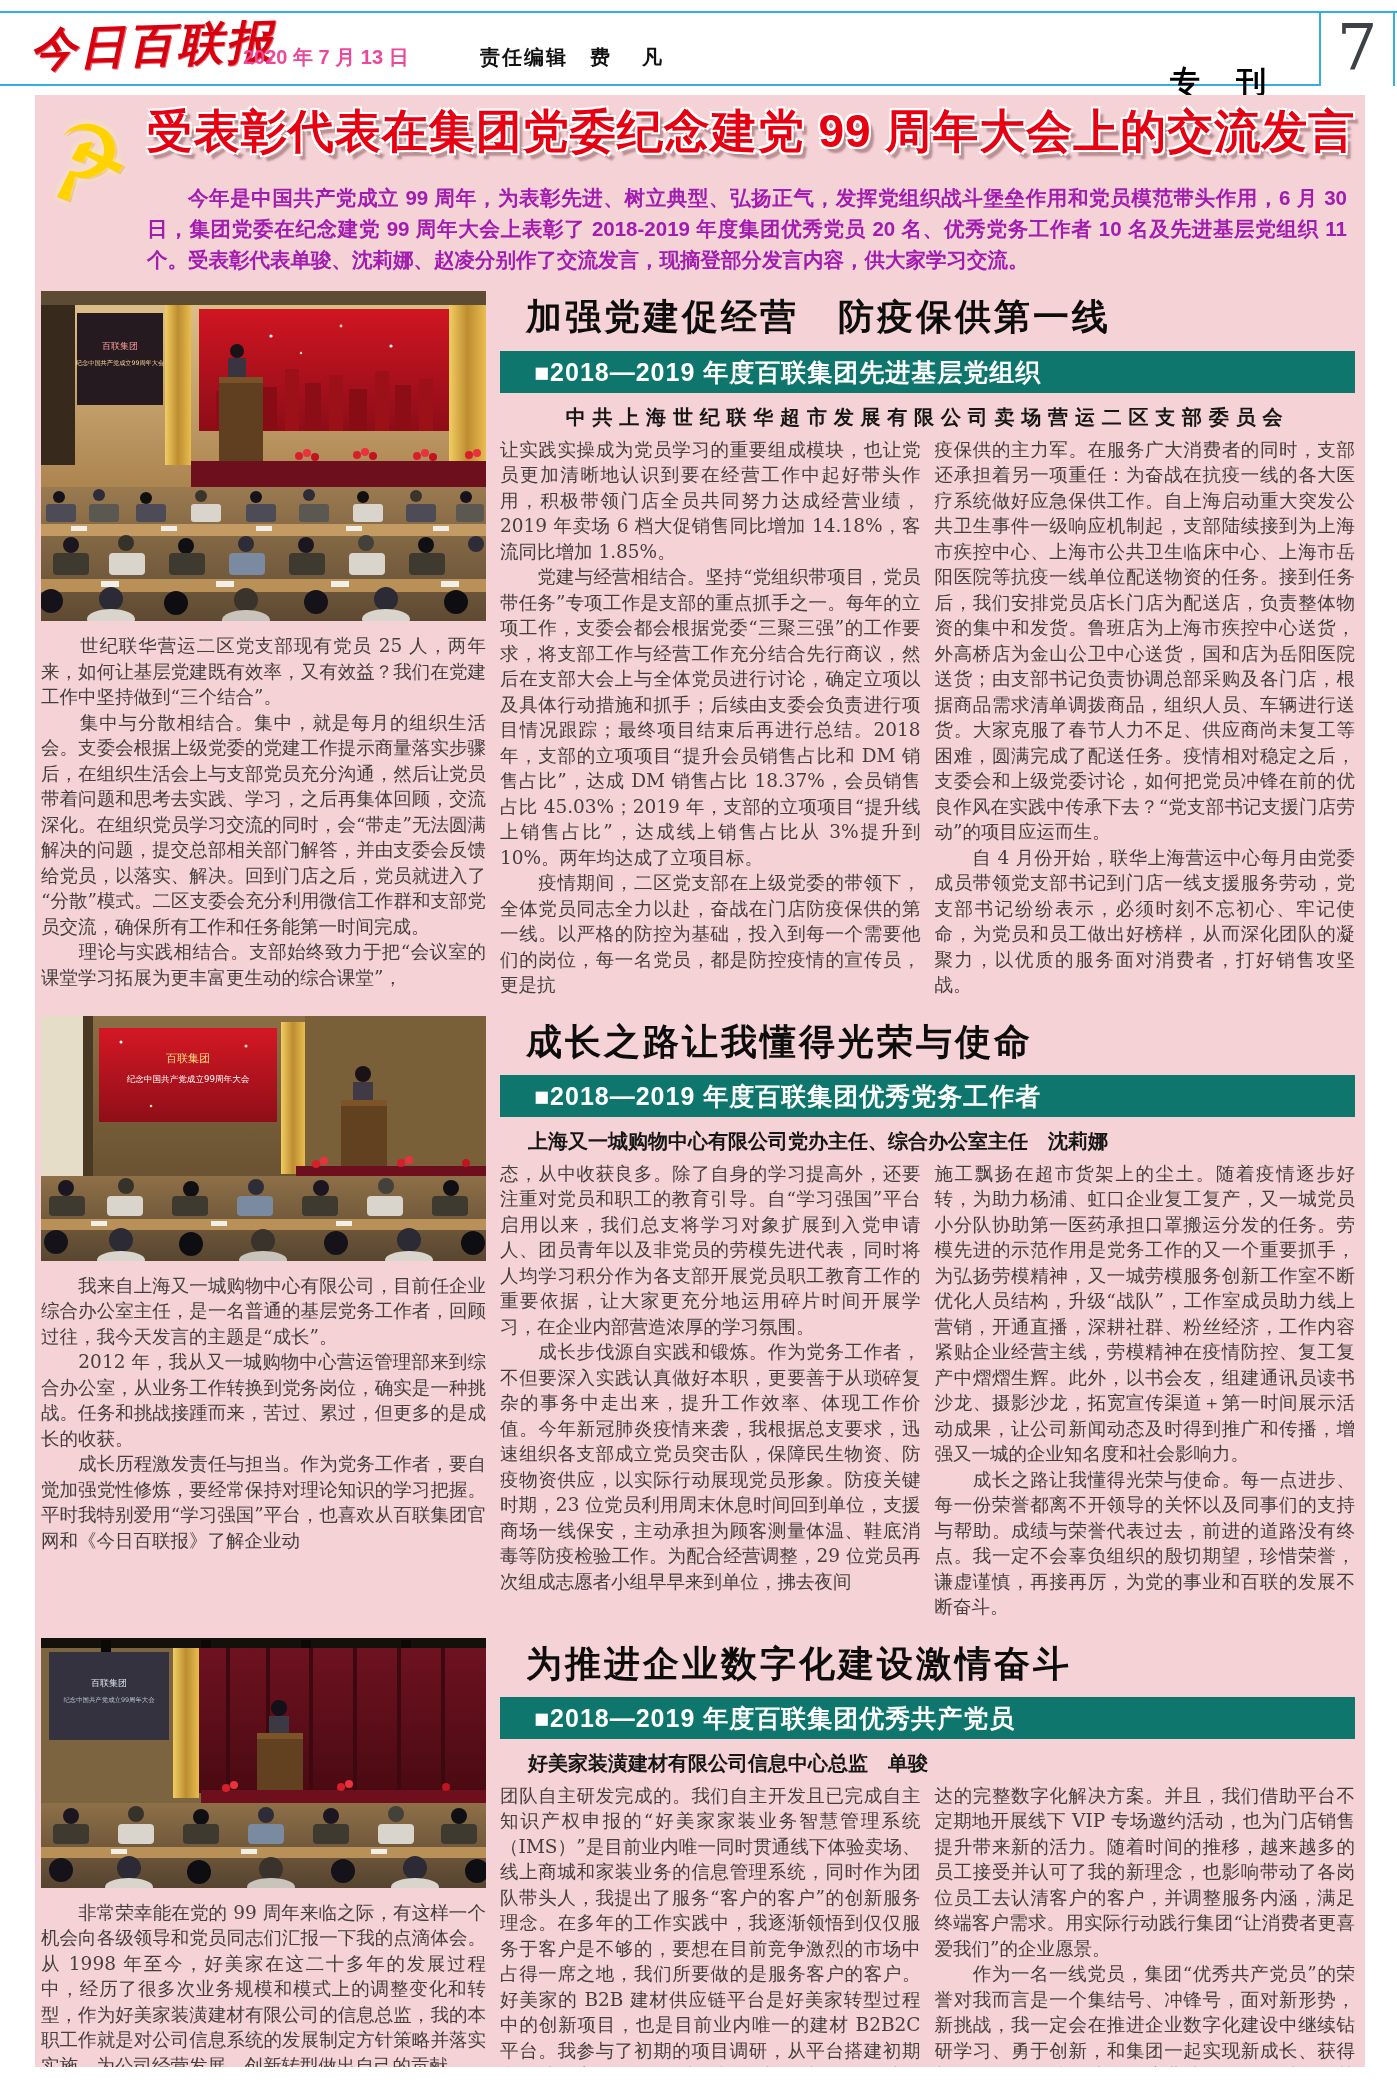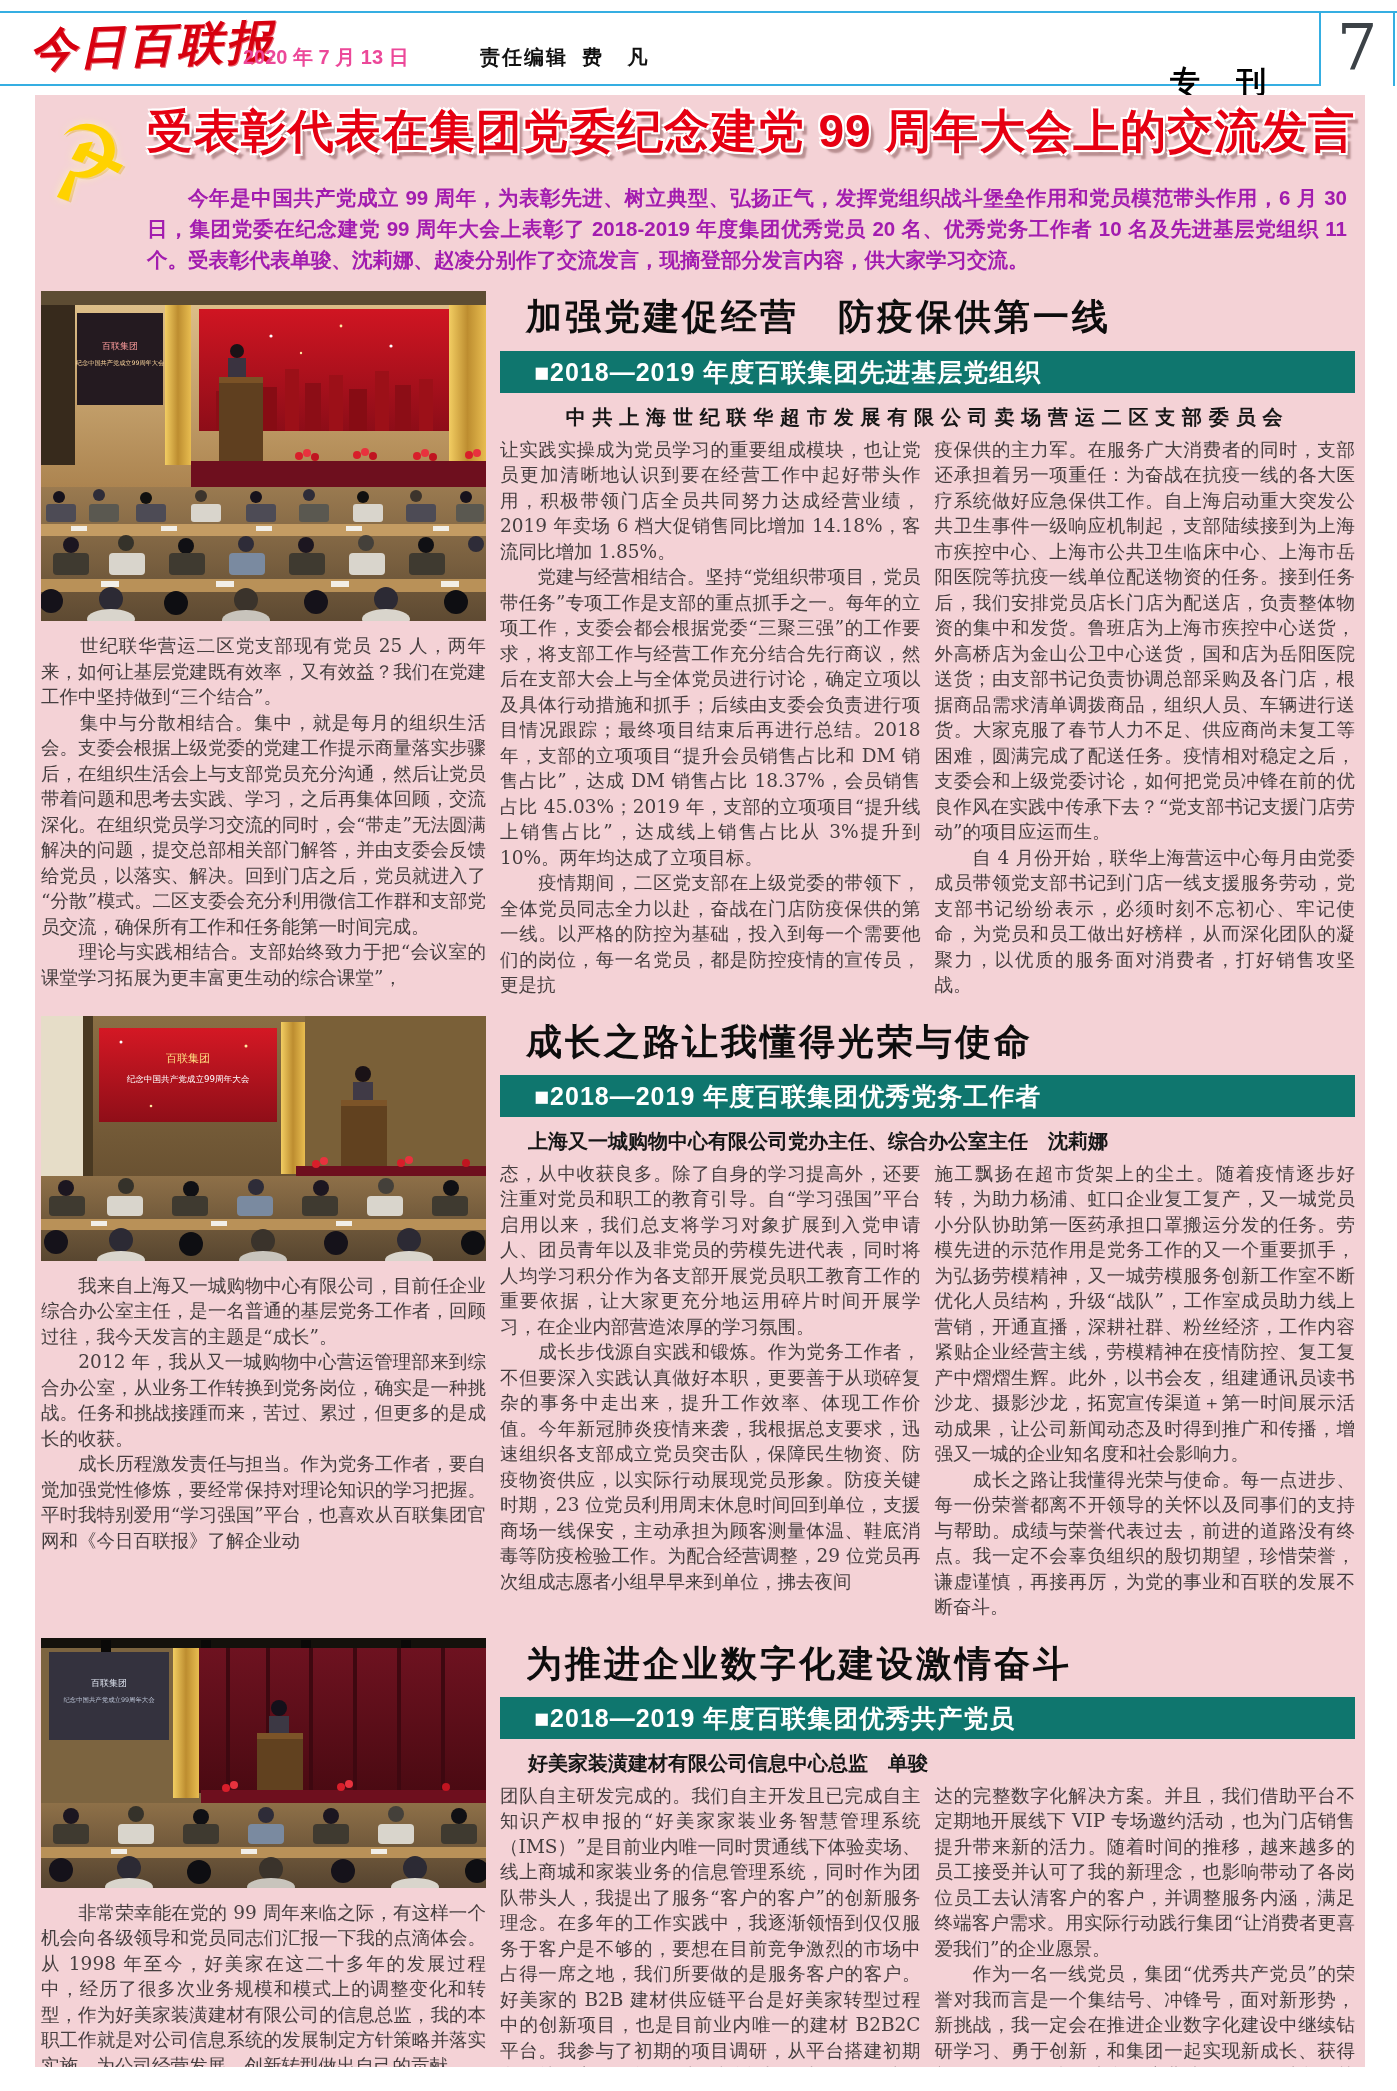--- a/index.html
+++ b/index.html
@@ -10,21 +10,21 @@
   .rule{position:absolute;background:#35aee2;}
   .rule-top{left:0;top:11px;width:1397px;height:2px;}
   .rule-bot{left:0;top:84px;width:1319px;height:2px;}
   .vline-a{left:1319px;top:11px;width:2px;height:75px;}
   .vline-b{left:1393px;top:11px;width:2px;height:75px;}
   .masthead{position:absolute;left:30px;top:22px;color:#d7000f;
             font:bold italic 46px/1 "DejaVu Serif",serif;letter-spacing:3px;
             transform:rotate(-2deg);text-shadow:1px 1px 0 #e8606b;}
   .hdr-date{position:absolute;left:243px;top:47px;font:bold 20px/1 "Liberation Sans",sans-serif;color:#ec4899;}
   .hdr-editor{position:absolute;left:480px;top:47px;font:bold 20px/1 "Liberation Sans",sans-serif;color:#111;letter-spacing:2px;}
-  .hdr-editor .nm{margin-left:14px;letter-spacing:10px;}
+  .hdr-editor .nm{margin-left:22px;letter-spacing:10px;font-family:Liberation Mono, monospace;}
   .edition{position:absolute;left:1170px;top:40px;font:bold 30px/1 "Liberation Sans",sans-serif;color:#000;letter-spacing:14px;margin-top:27px;}
   .pagenum{position:absolute;left:1322px;top:8px;width:70px;height:78px;text-align:center;
            font:64px/78px "DejaVu Serif",serif;color:#3c4247;}
   
   .content{position:absolute;left:35px;top:95px;width:1330px;height:1972px;background:#f4d2d6;
            overflow:hidden;padding:0;}
   
   .lead{display:flex;padding:10px 8px 2px 6px;}
   .emblem{flex:0 0 104px;position:relative;}
   .emblem-glyph{display:block;font:700 98px/110px "DejaVu Sans",sans-serif;color:#ffd200;

